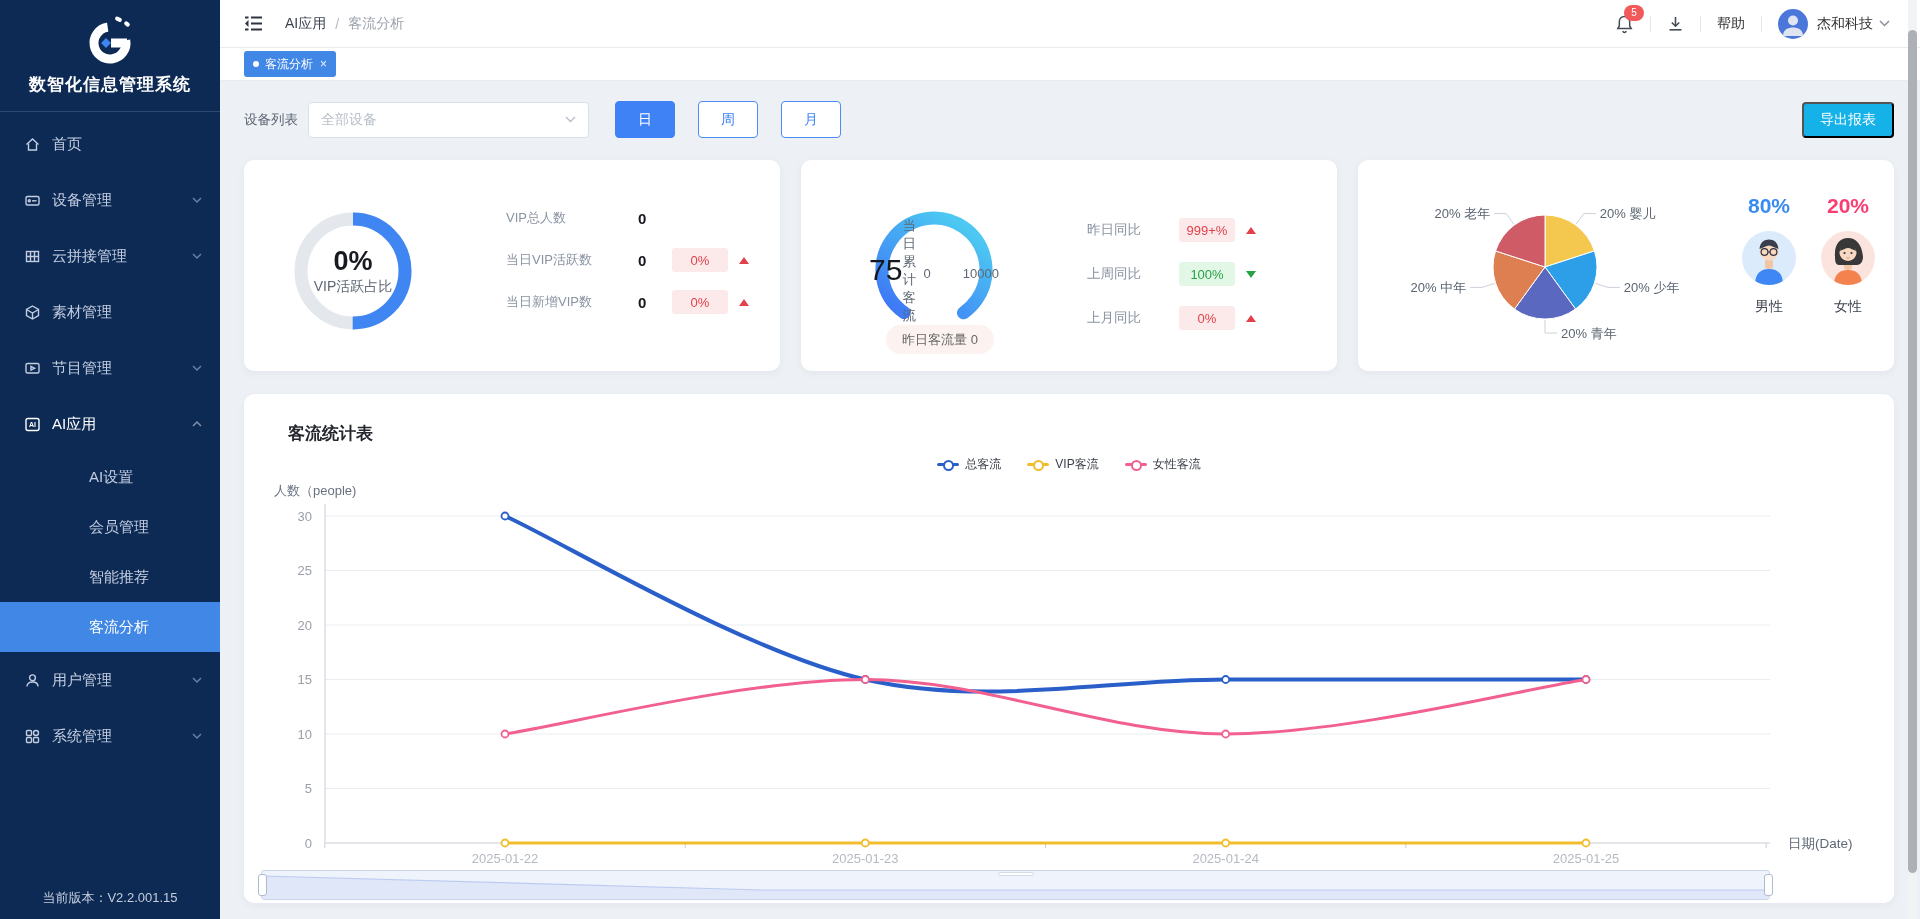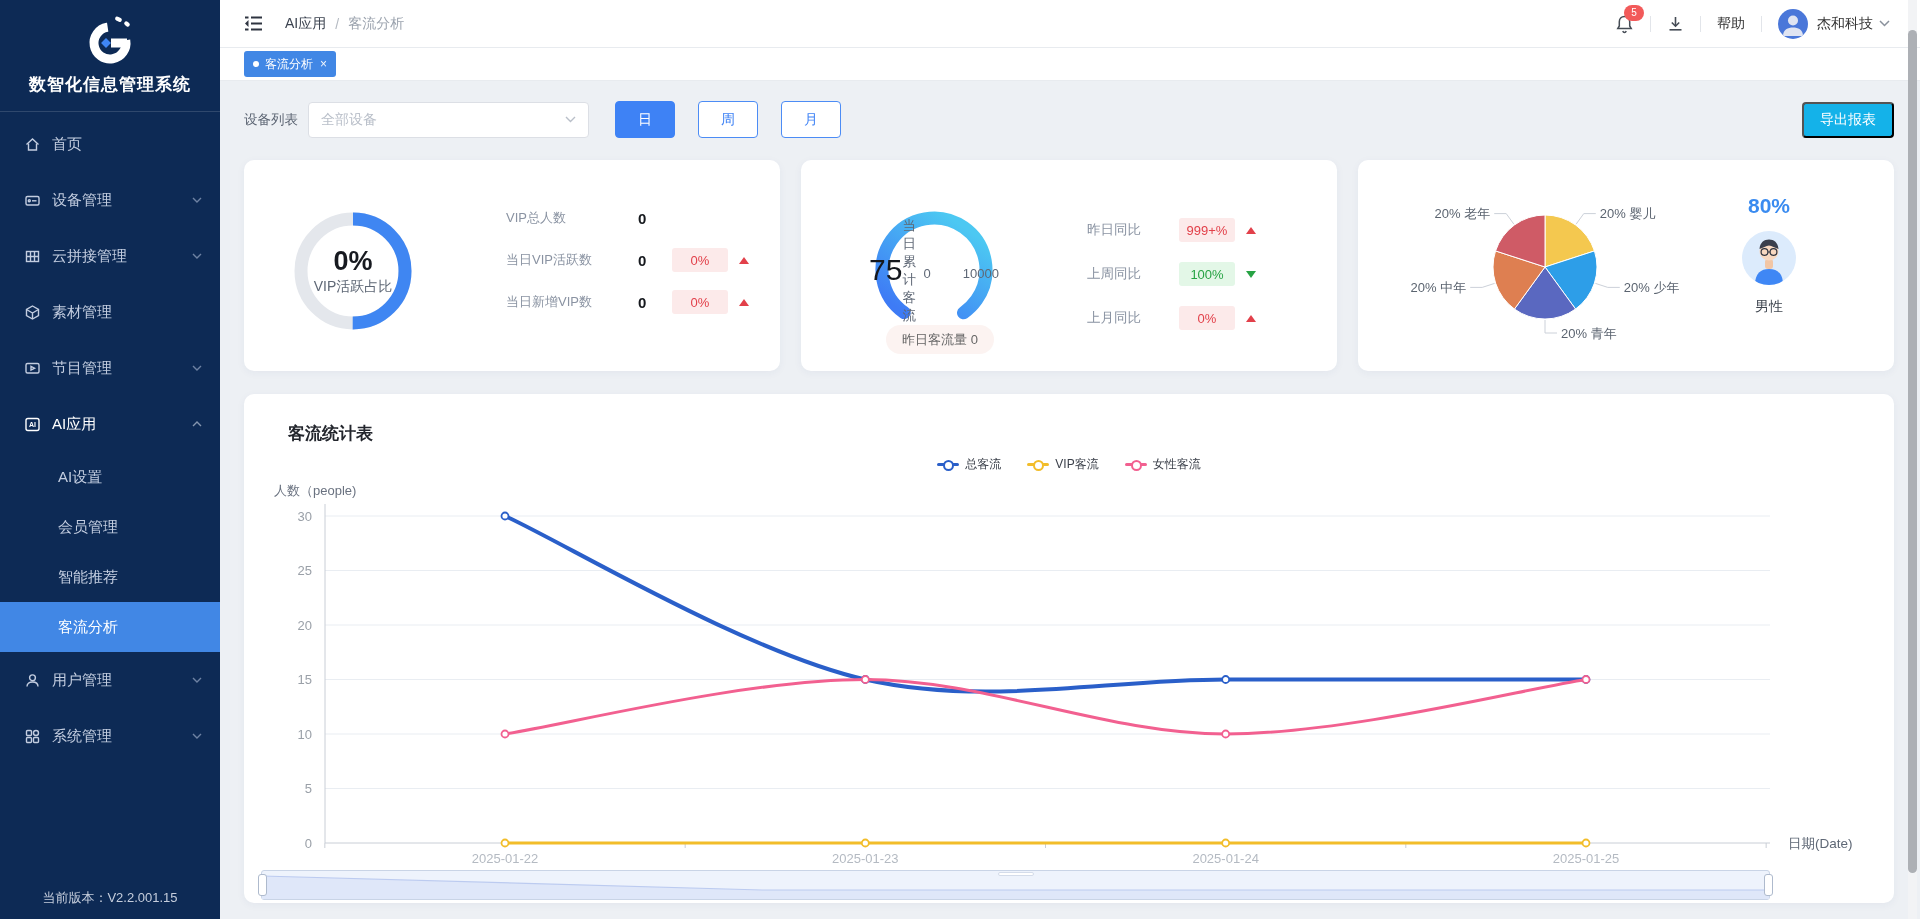--- a/index.html
+++ b/index.html
@@ -9,21 +9,21 @@
 
   
   .sidebar{width:220px;min-width:220px;background:#0d2a55;color:#c3cde0;display:flex;flex-direction:column;position:relative;z-index:3;}
   .logo-block{height:111px;border-bottom:1px solid rgba(255,255,255,.14);display:flex;flex-direction:column;align-items:center;justify-content:center;gap:6px;}
   .brand{font-size:17px;font-weight:bold;color:#fff;letter-spacing:1px;}
   .menu{flex:1;padding-top:4px;}
   .menu-item{display:flex;align-items:center;height:56px;padding:0 18px 0 24px;font-size:15px;color:#c3cde0;cursor:pointer;}
   .menu-item .mi-icon{width:17px;height:17px;margin-right:11px;display:flex;}
   .menu-item .chev{margin-left:auto;opacity:.75;display:flex;}
   .menu-item.parent-active{color:#fff;}
-  .sub-item{display:flex;align-items:center;height:50px;padding-left:58px;font-size:15px;color:#c3cde0;cursor:pointer;}
+  .sub-item{display:flex;align-items:center;height:50px;padding-left:89px;font-size:15px;color:#c3cde0;cursor:pointer;}
   .sub-item.active{background:#4187e5;color:#fff;}
   .version{position:absolute;bottom:12px;left:0;right:0;text-align:center;font-size:13px;color:#d9dfeb;opacity:.9;}
 
   
   .main{flex:1;display:flex;flex-direction:column;min-width:0;}
   .topbar{height:49px;background:#fff;border-bottom:1px solid #e8ebef;display:flex;align-items:center;padding:0 30px 0 24px;}
   .breadcrumb{margin-left:22px;font-size:14px;display:flex;align-items:center;}
   .bc-parent{color:#3c4350;}
   .bc-sep{color:#b4bac2;margin:0 9px;}
   .bc-current{color:#9aa2ad;}
@@ -408,20 +408,36 @@
                   <path d="M13 54 C13 42 19 38 27 38 C35 38 41 42 41 54 Z" fill="#3f87f5"></path>
                   <rect x="23" y="28" width="8" height="10" rx="3" fill="#f2c6a5"></rect>
                   <circle cx="27" cy="20" r="9.5" fill="#f8d8c0"></circle>
                   <path d="M17.5 18 C18 11.5 22 8.5 27 8.5 C32 8.5 36 11.5 36.5 18 C33 17 30 14.5 27 14.5 C24 14.5 21 17 17.5 18 Z" fill="#3a3f4d"></path>
                   <circle cx="22.5" cy="21" r="3.4" fill="none" stroke="#2e333f" stroke-width="1.2"></circle>
                   <circle cx="31.5" cy="21" r="3.4" fill="none" stroke="#2e333f" stroke-width="1.2"></circle>
                   <path d="M25.9 21 H28.1" stroke="#2e333f" stroke-width="1.2"></path>
                 </svg>
             </span>
             <span class="g-lbl">男性</span>
+          </div>
+          <div class="gender-col" style="left:461px;">
+            <span class="g-pct" style="color:#fa3e74;">20%</span>
+            <span class="g-ava" style="background:#fbe4de;">
+              <svg width="54" height="54" viewBox="0 0 54 54">
+                  <path d="M13 54 C13 43 19 39 27 39 C35 39 41 43 41 54 Z" fill="#f3824f"></path>
+                  <rect x="23" y="29" width="8" height="10" rx="3" fill="#f2c6a5"></rect>
+                  <path d="M14 26 C13 13 19 7 27 7 C35 7 41 13 42 26 C42 31 39 34 36 34 L18 34 C15 34 14 31 14 26 Z" fill="#383838"></path>
+                  <circle cx="27" cy="21.5" r="8.5" fill="#f8d8c0"></circle>
+                  <path d="M18.5 20 C20 14 23 12.5 27 12.5 C31 12.5 34 14 35.5 20 C32 19 29.5 17 27 17 C24.5 17 22 19 18.5 20 Z" fill="#383838"></path>
+                  <circle cx="23.5" cy="22" r="1.1" fill="#2e333f"></circle>
+                  <circle cx="30.5" cy="22" r="1.1" fill="#2e333f"></circle>
+                  <path d="M25.5 26.5 C26.5 27.3 27.5 27.3 28.5 26.5" stroke="#c96" stroke-width="1" fill="none"></path>
+                </svg>
+            </span>
+            <span class="g-lbl">女性</span>
           </div>
         </div>
       </div>
 
       <div class="chart-card">
         <div class="chart-title">客流统计表</div>
         <div class="legend">
           <span class="legend-item">
             <span class="lg-marker">
                 <span class="lg-line" style="background: rgb(42, 95, 201);"></span>

